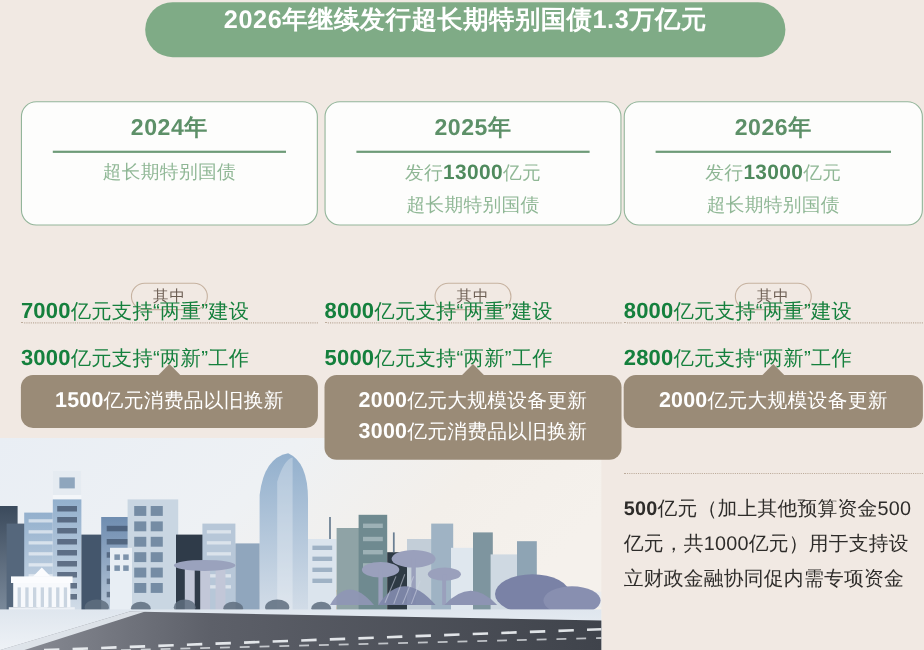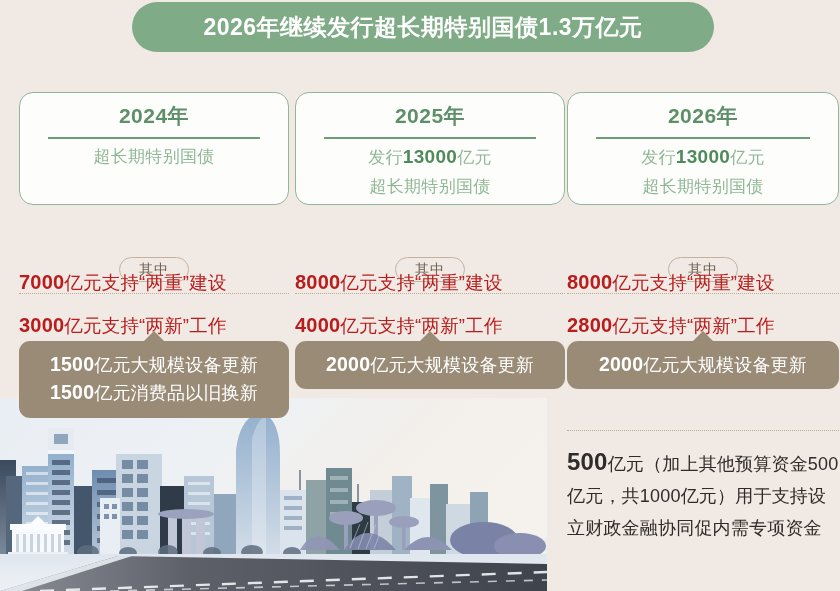--- a/index.html
+++ b/index.html
@@ -8,21 +8,21 @@
     background:#f1e9e3;
     font-family:"Liberation Sans","DejaVu Sans",sans-serif;
     overflow:hidden;position:relative;
   }
   .stage{position:absolute;inset:0;}
 
   
   .title-bar{
     position:absolute;left:132px;top:2px;width:582px;height:50px;
     background:#7fab86;border-radius:25px;
-    display:flex;align-items:center;justify-content:center;
+    display:flex;align-items:flex-start;justify-content:center;
   }
   .title-bar .t{
     color:#ffffff;font-size:23px;font-weight:bold;letter-spacing:.5px;
     white-space:nowrap;
   }
 
   
   .cols{position:absolute;left:0;top:0;width:840px;height:472px;}
   .col{position:absolute;top:0;width:270px;}
   .col1{left:19px;}
@@ -55,21 +55,21 @@
   }
   .pill span{color:#6b5d52;font-size:14px;letter-spacing:1px;}
 
   
   .row{
     position:absolute;left:0;width:100%;height:30px;
     display:flex;align-items:center;white-space:nowrap;
   }
   .rowA{top:258px;}
   .rowB{top:301px;}
-  .row .txt{color:#b91c1c;font-size:18.5px;letter-spacing:.2px;margin-top:19px;}
+  .row .txt{color:#15803d;font-size:18.5px;letter-spacing:.2px;margin-top:19px;}
   .row .txt b{font-weight:bold;font-size:20px;}
   .dotline{
     position:absolute;left:0;width:100%;height:0;top:293px;
     border-top:1.4px dotted #b6a furthermore;
   }
   .dotline{border-top:1.4px dotted #bcab9b;}
 
   
   .brownwrap{position:absolute;left:0;width:100%;top:331px;}
   .arrow{
@@ -88,21 +88,21 @@
 
   
   .foot-dot{
     position:absolute;left:0;width:100%;top:430px;height:0;
     border-top:1.4px dotted #bcab9b;
   }
   .foot-par{
     position:absolute;left:0;top:446px;width:100%;
     color:#2e2c2a;font-size:18px;line-height:32px;letter-spacing:.2px;
   }
-  .foot-par b{font-weight:bold;font-size:24px;}
+  .foot-par b{font-weight:bold;font-size:18px;}
 
   
   .illus{
     position:absolute;left:0;top:398px;width:547px;height:193px;
     overflow:hidden;
   }
   .illus svg{display:block;}
 </style>
 </head>
 <body>
@@ -341,21 +341,20 @@
         <div class="txt"><b>7000</b><span>亿元支持“两重”建设</span></div>
       </div>
       <div class="dotline"></div>
       <div class="row rowB">
         <div class="txt"><b>3000</b><span>亿元支持“两新”工作</span></div>
       </div>
 
       <div class="brownwrap">
         <div class="arrow"></div>
         <div class="brown">
-          <div class="bl"><b>1500</b><span>亿元大规模设备更新</span></div>
           <div class="bl"><b>1500</b><span>亿元消费品以旧换新</span></div>
         </div>
       </div>
     </div>
 
     <div class="col col2">
       <div class="card">
         <div class="year">2025年</div>
         <div class="rule"></div>
         <div class="l1"><span>发行</span><b>13000</b><span>亿元</span></div>
@@ -364,27 +363,28 @@
 
       <div class="pill">
         <span>其中</span>
       </div>
 
       <div class="row rowA">
         <div class="txt"><b>8000</b><span>亿元支持“两重”建设</span></div>
       </div>
       <div class="dotline"></div>
       <div class="row rowB">
-        <div class="txt"><b>4000</b><span>亿元支持“两新”工作</span></div>
+        <div class="txt"><b>5000</b><span>亿元支持“两新”工作</span></div>
       </div>
 
       <div class="brownwrap">
         <div class="arrow"></div>
         <div class="brown">
           <div class="bl"><b>2000</b><span>亿元大规模设备更新</span></div>
+          <div class="bl"><b>3000</b><span>亿元消费品以旧换新</span></div>
         </div>
       </div>
     </div>
 
     <div class="col col3">
       <div class="card">
         <div class="year">2026年</div>
         <div class="rule"></div>
         <div class="l1"><span>发行</span><b>13000</b><span>亿元</span></div>
         <div class="l2">超长期特别国债</div>

